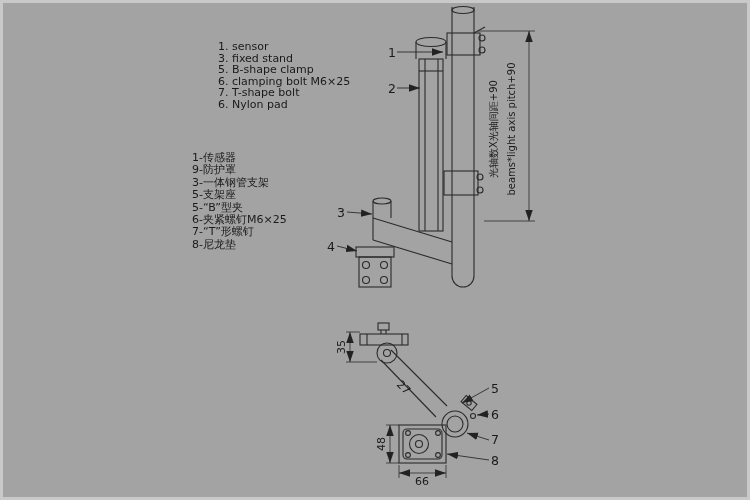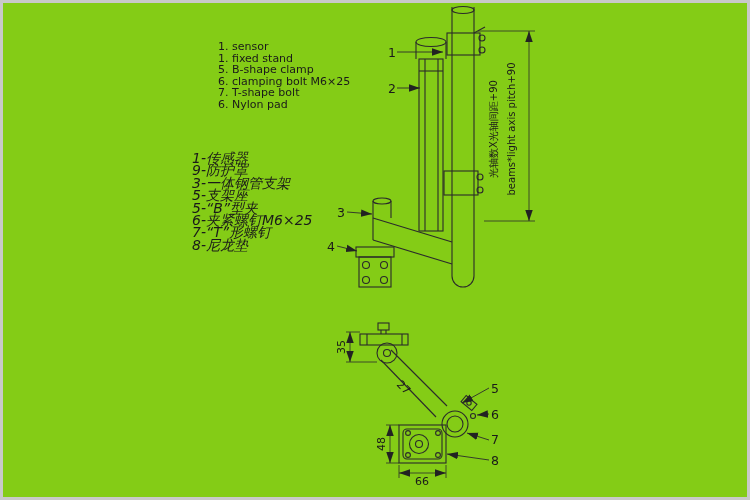--- a/index.html
+++ b/index.html
@@ -1,39 +1,39 @@
 <!DOCTYPE html>
 <html><head>
 <meta charset="utf-8">
 <style>
   html,body { margin:0; padding:0; background:#fff; }
   .frame {
     position:relative; width:744px; height:494px;
-    border:3px solid #c9c9c9; background:#84cc16; overflow:hidden;
+    border:3px solid #c9c9c9; background:#a3a3a3; overflow:hidden;
     font-family:"DejaVu Sans", sans-serif; color:#1a1a1a;
   }
   .list-en {
     position:absolute; left:215px; top:38px;
     font-size:11px; line-height:11.6px; white-space:nowrap;
   }
   .list-cn {
     position:absolute; left:189px; top:149px;
-    font-size:14px; line-height:12.4px; white-space:nowrap;font-style:italic;
+    font-size:11px; line-height:12.4px; white-space:nowrap;
   }
   svg.drawing { position:absolute; left:0; top:0; }
   svg text { font-family:"DejaVu Sans", sans-serif; fill:#1a1a1a; }
 </style>
 </head>
 <body>
 
 <div class="frame">
 
   <div class="list-en">
     <div>1. sensor</div>
-    <div>1. fixed stand</div>
+    <div>3. fixed stand</div>
     <div>5. B-shape clamp</div>
     <div>6. clamping bolt  M6×25</div>
     <div>7. T-shape bolt</div>
     <div>6. Nylon pad</div>
   </div>
 
   <div class="list-cn">
     <div>1-传感器</div>
     <div>9-防护罩</div>
     <div>3-一体钢管支架</div>

